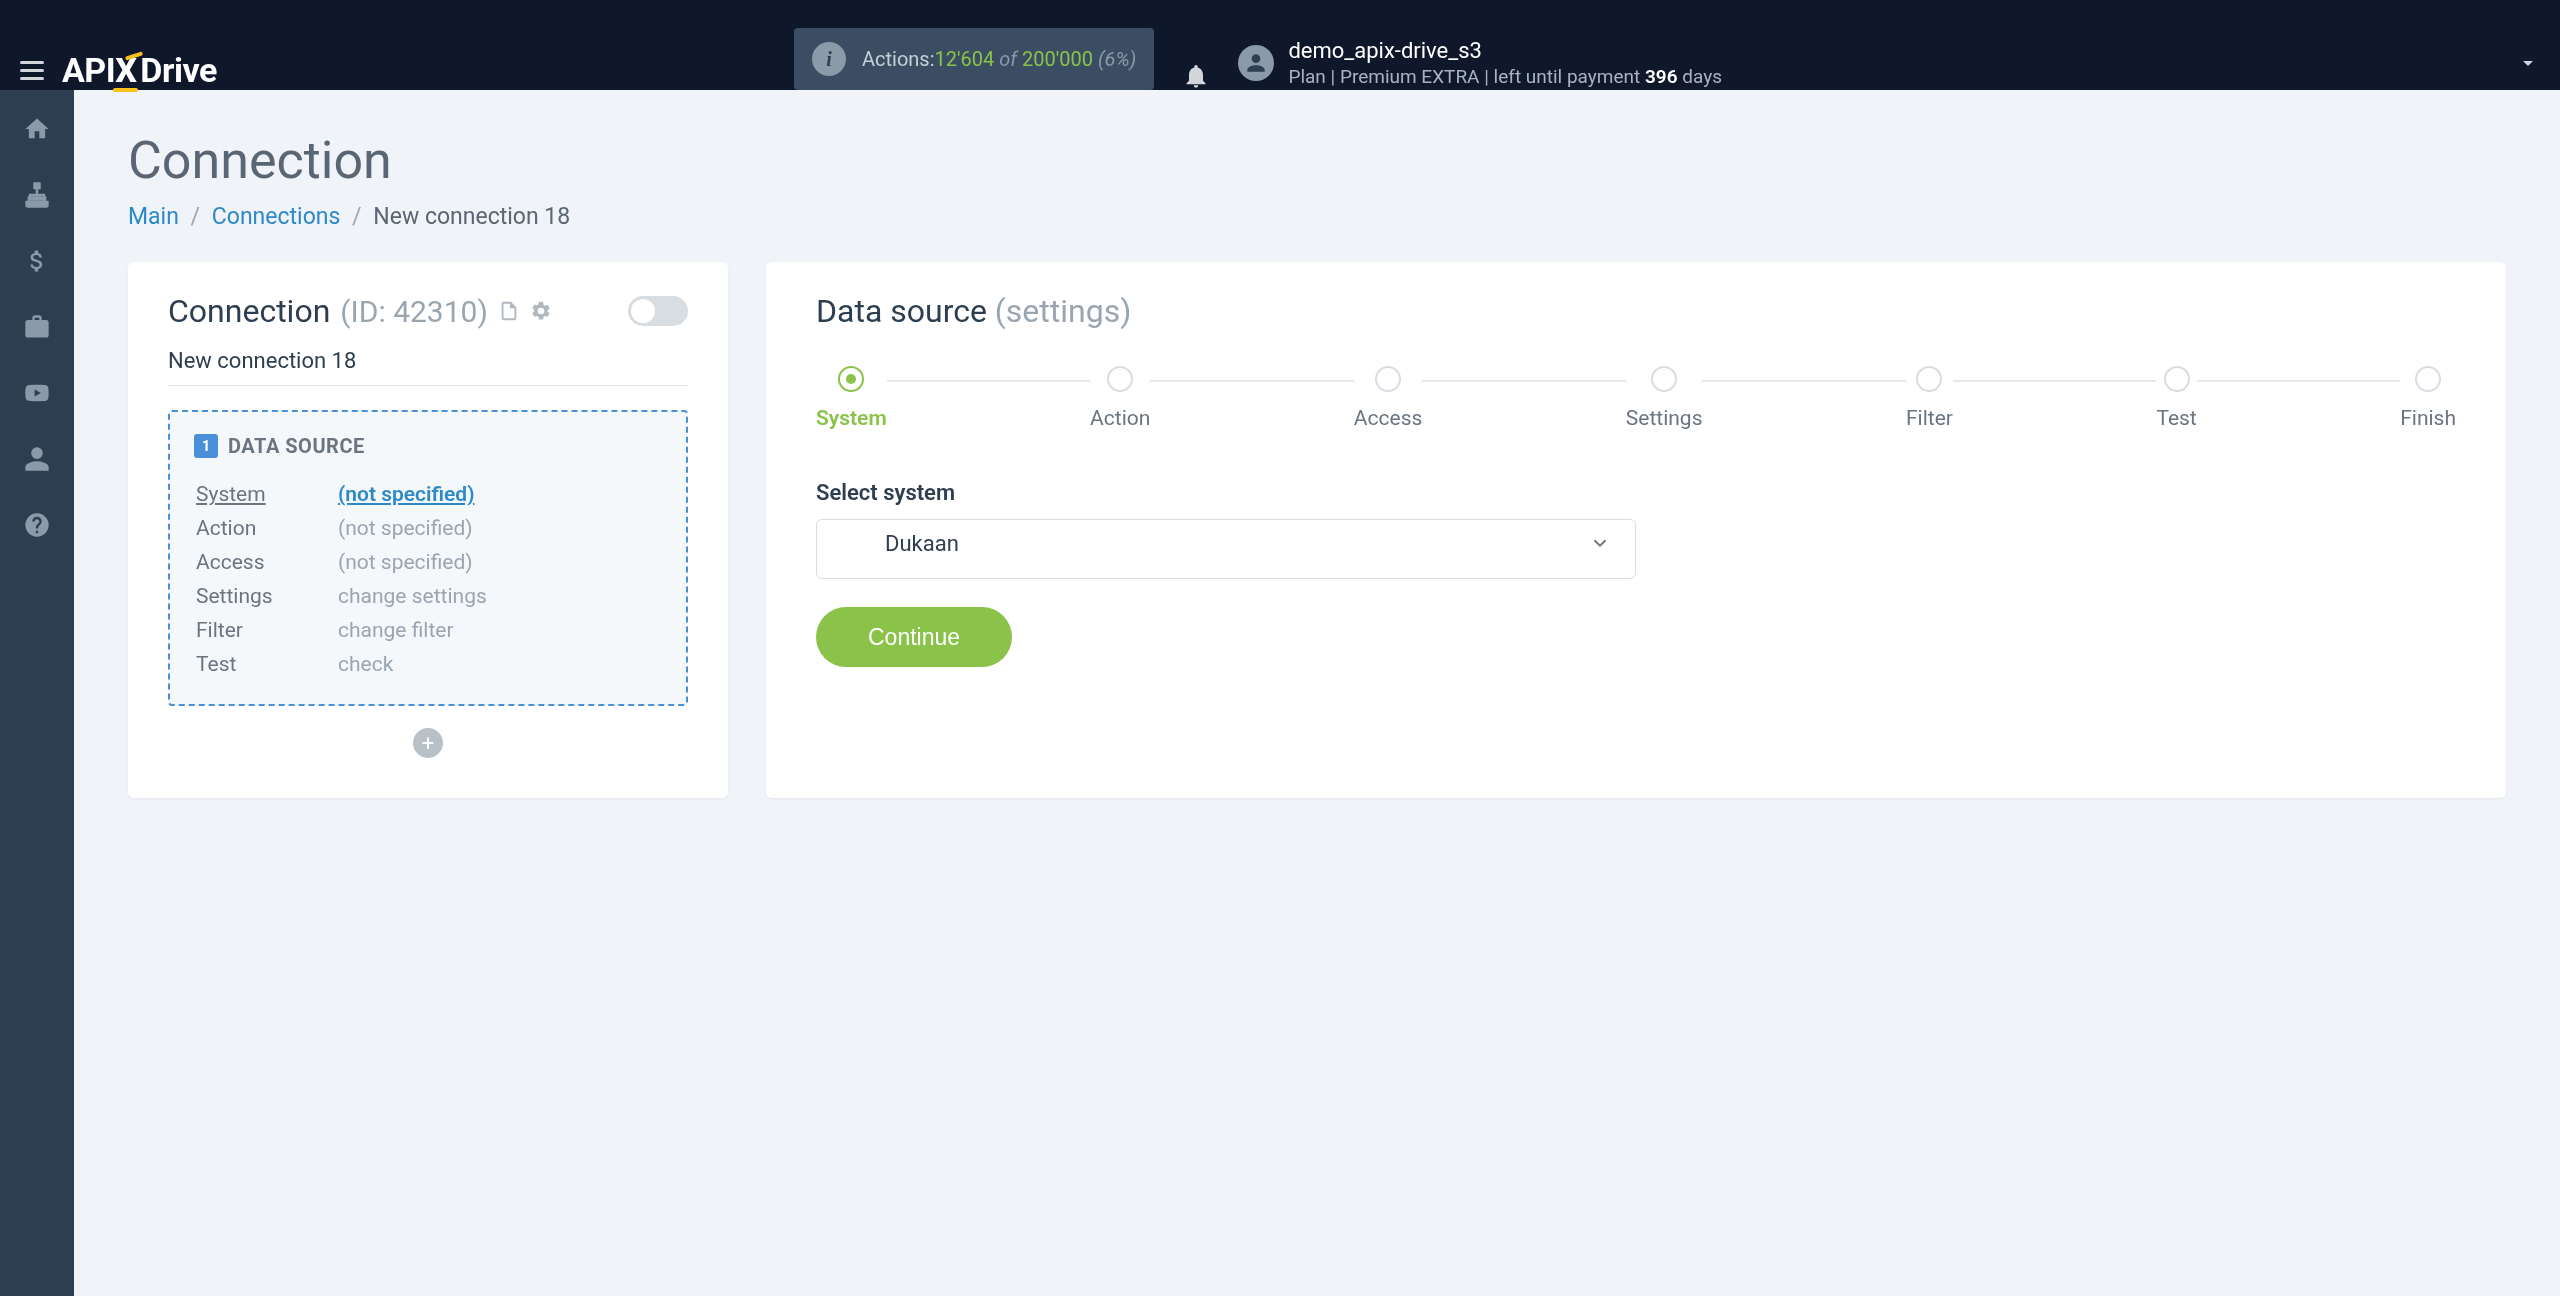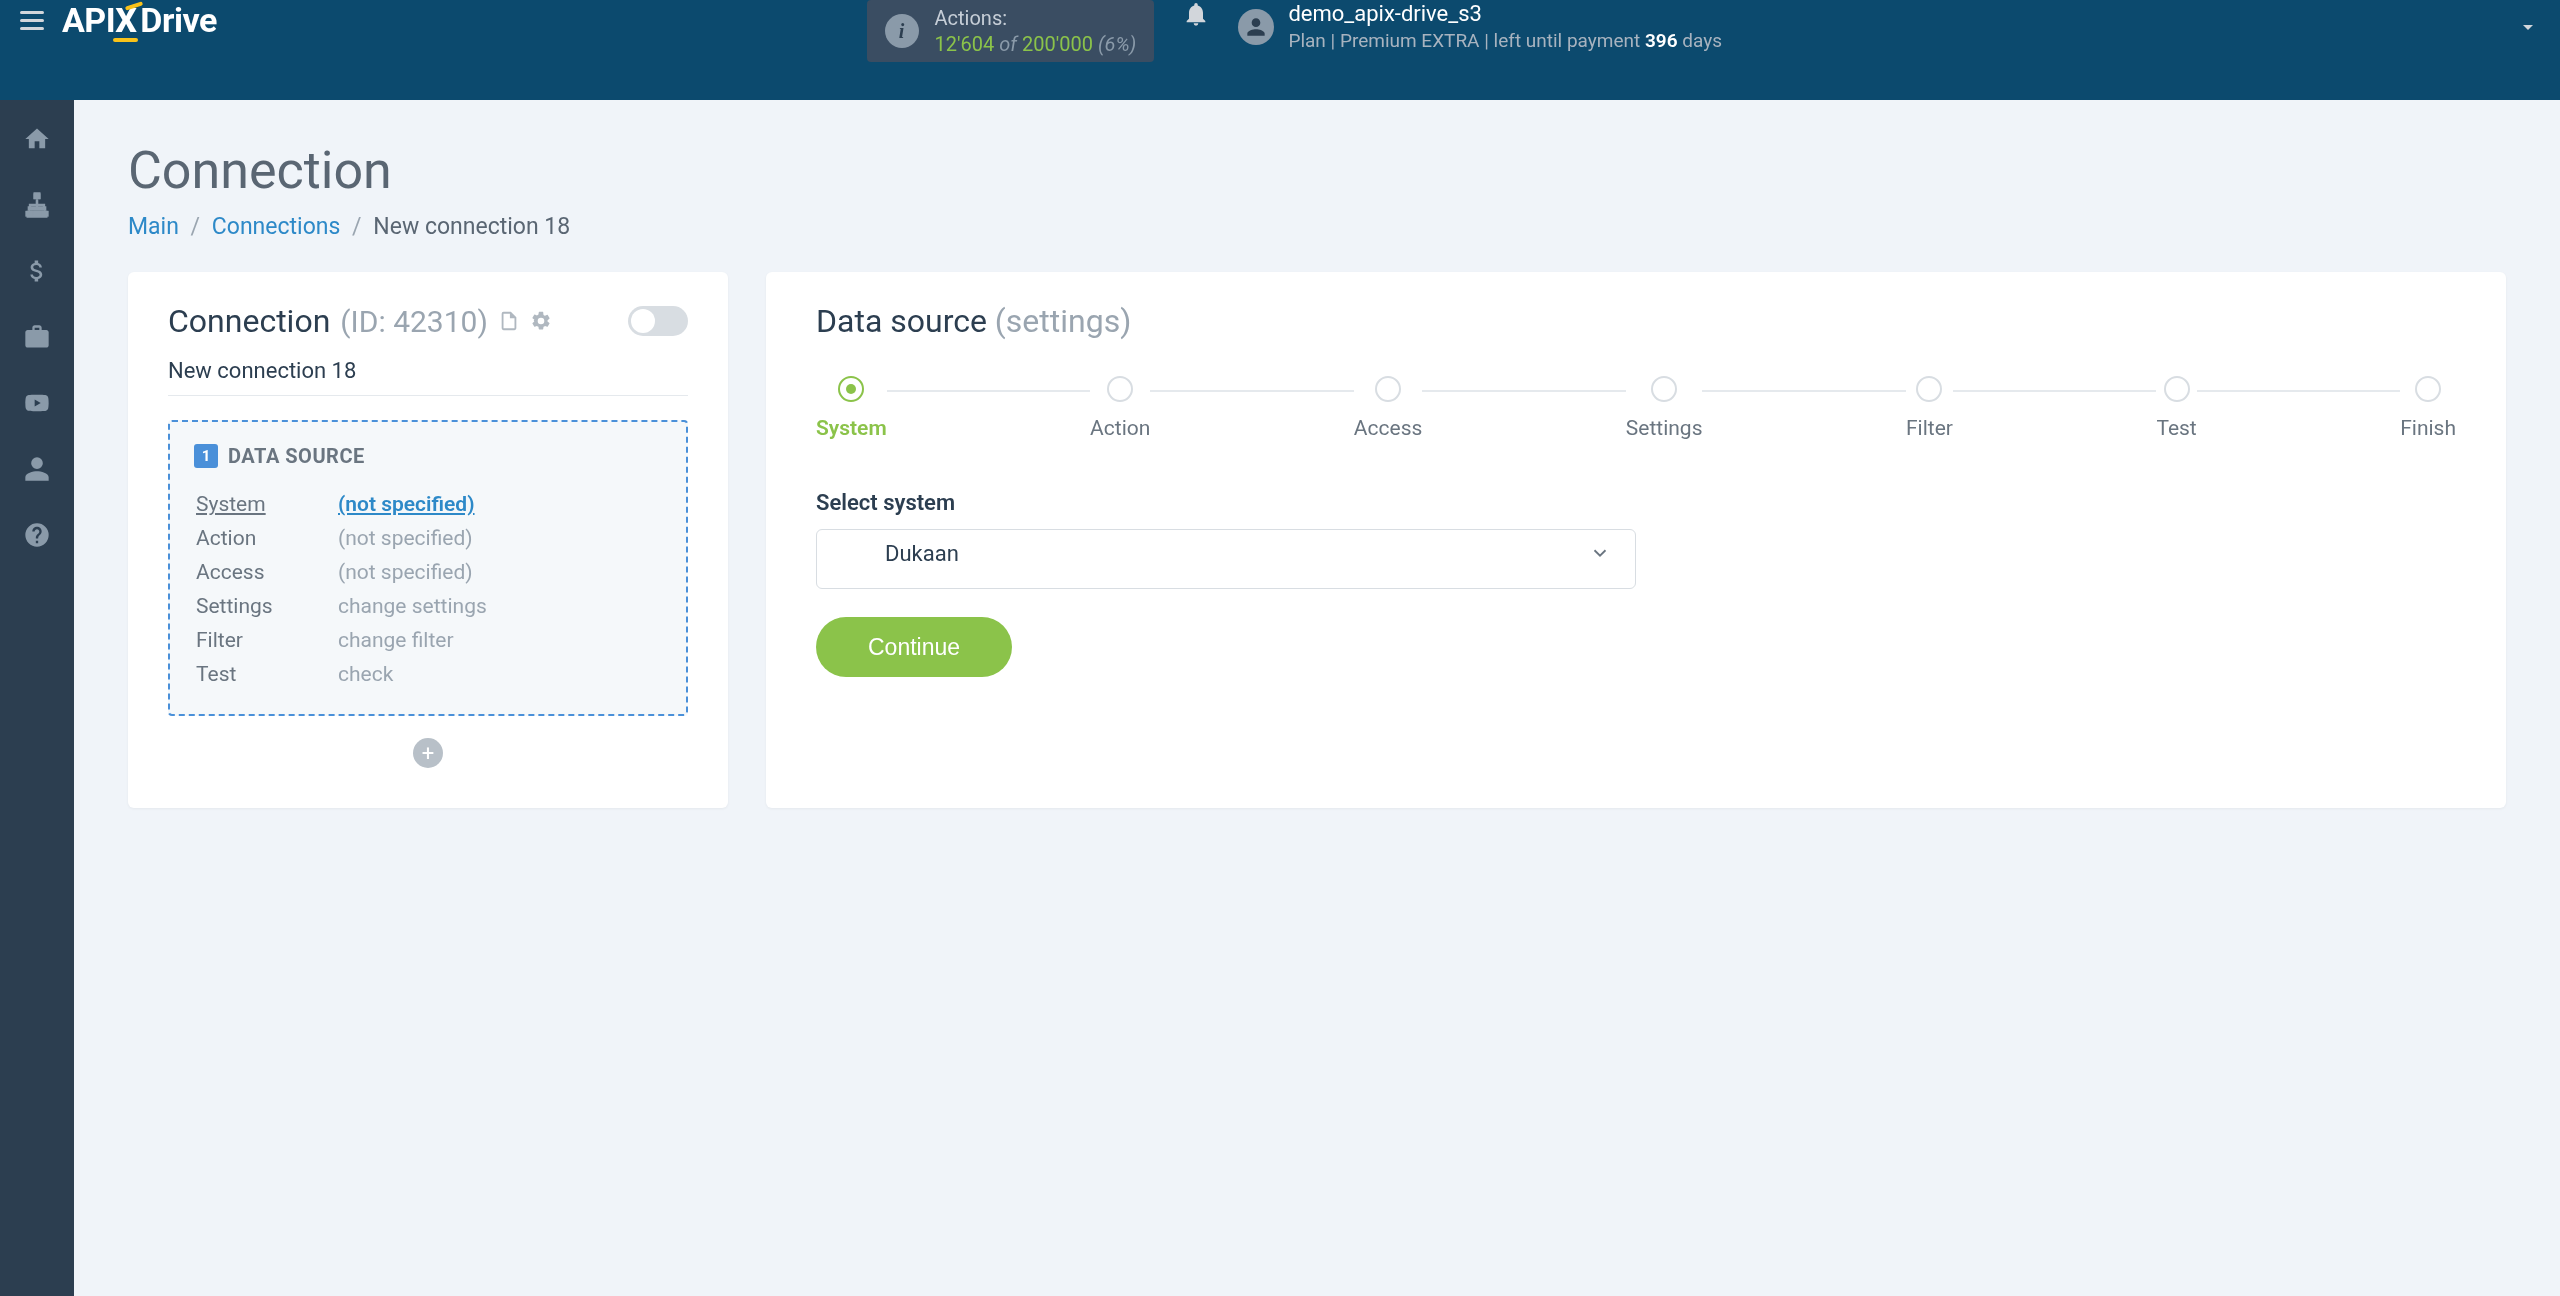--- a/index.html
+++ b/index.html
@@ -1,32 +1,32 @@
 <!DOCTYPE html>
 <html><head>
 <meta charset="utf-8">
 <style>
 * { box-sizing: border-box; margin: 0; padding: 0; }
 body { font-family: -apple-system, BlinkMacSystemFont, "Segoe UI", Roboto, Arial, sans-serif; background: #f0f4f9; color: #2c3e50; width: 2560px; height: 1296px; overflow: hidden; }
 
 
-.header { height: 100px; background: #0c4a6e; display: flex; align-items: flex-start; padding: 0 20px 0 12px; color: #fff; }
+.header { height: 90px; background: #0f172a; display: flex; align-items: flex-end; padding: 0 20px 0 12px; color: #fff; }
 .hamburger { width: 40px; height: 40px; display: flex; flex-direction: column; justify-content: center; gap: 5px; cursor: pointer; padding: 8px; }
 .hamburger span { height: 3px; background: #d2d6db; border-radius: 2px; }
 .logo { display: flex; align-items: center; margin-left: 10px; font-size: 34px; font-weight: 700; letter-spacing: -0.5px; }
 .logo .api { color: #fff; }
 .logo .x { color: #fff; font-weight: 800; position: relative; display: inline-block; }
 .logo .x::after { content: ''; position: absolute; left: -2px; right: -2px; bottom: -2px; height: 4px; background: #f9c21a; border-radius: 2px; }
 .logo .x-cross { position: absolute; top: 4px; left: 10px; width: 18px; height: 4px; background: #f9c21a; transform: rotate(-18deg); border-radius: 2px; }
 .logo .drive { color: #fff; margin-left: 4px; }
 
 .header-spacer { flex: 1; }
 .actions-box { background: #3a4d62; border-radius: 4px; height: 62px; display: flex; align-items: center; padding: 0 18px; gap: 16px; }
 .info-icon { width: 34px; height: 34px; background: #8a9aa9; border-radius: 50%; display: flex; align-items: center; justify-content: center; color: #2c3e50; font-style: italic; font-weight: bold; font-size: 20px; font-family: Georgia, serif; }
-.actions-text { display: flex; flex-direction: column; font-size: 20px; line-height: 1.3; }
+.actions-text { display: flex; flex-direction: row; font-size: 20px; line-height: 1.3; }
 .actions-text .label { color: #c6ced7; }
 .actions-text .values { color: #8bc34a; }
 .actions-text .values .of { color: #8a9aa9; font-style: italic; margin-top: 19px; }
 .actions-text .values .pct { color: #8a9aa9; font-style: italic; }
 
 .bell-icon { margin: 0 28px; color: #d2d6db; cursor: pointer; }
 .user-block { display: flex; align-items: center; gap: 14px; cursor: pointer; }
 .avatar { width: 36px; height: 36px; background: #8a9aa9; border-radius: 50%; display: flex; align-items: center; justify-content: center; }
 .user-text { display: flex; flex-direction: column; line-height: 1.3; }
 .user-text .name { color: #fff; font-size: 22px; }

